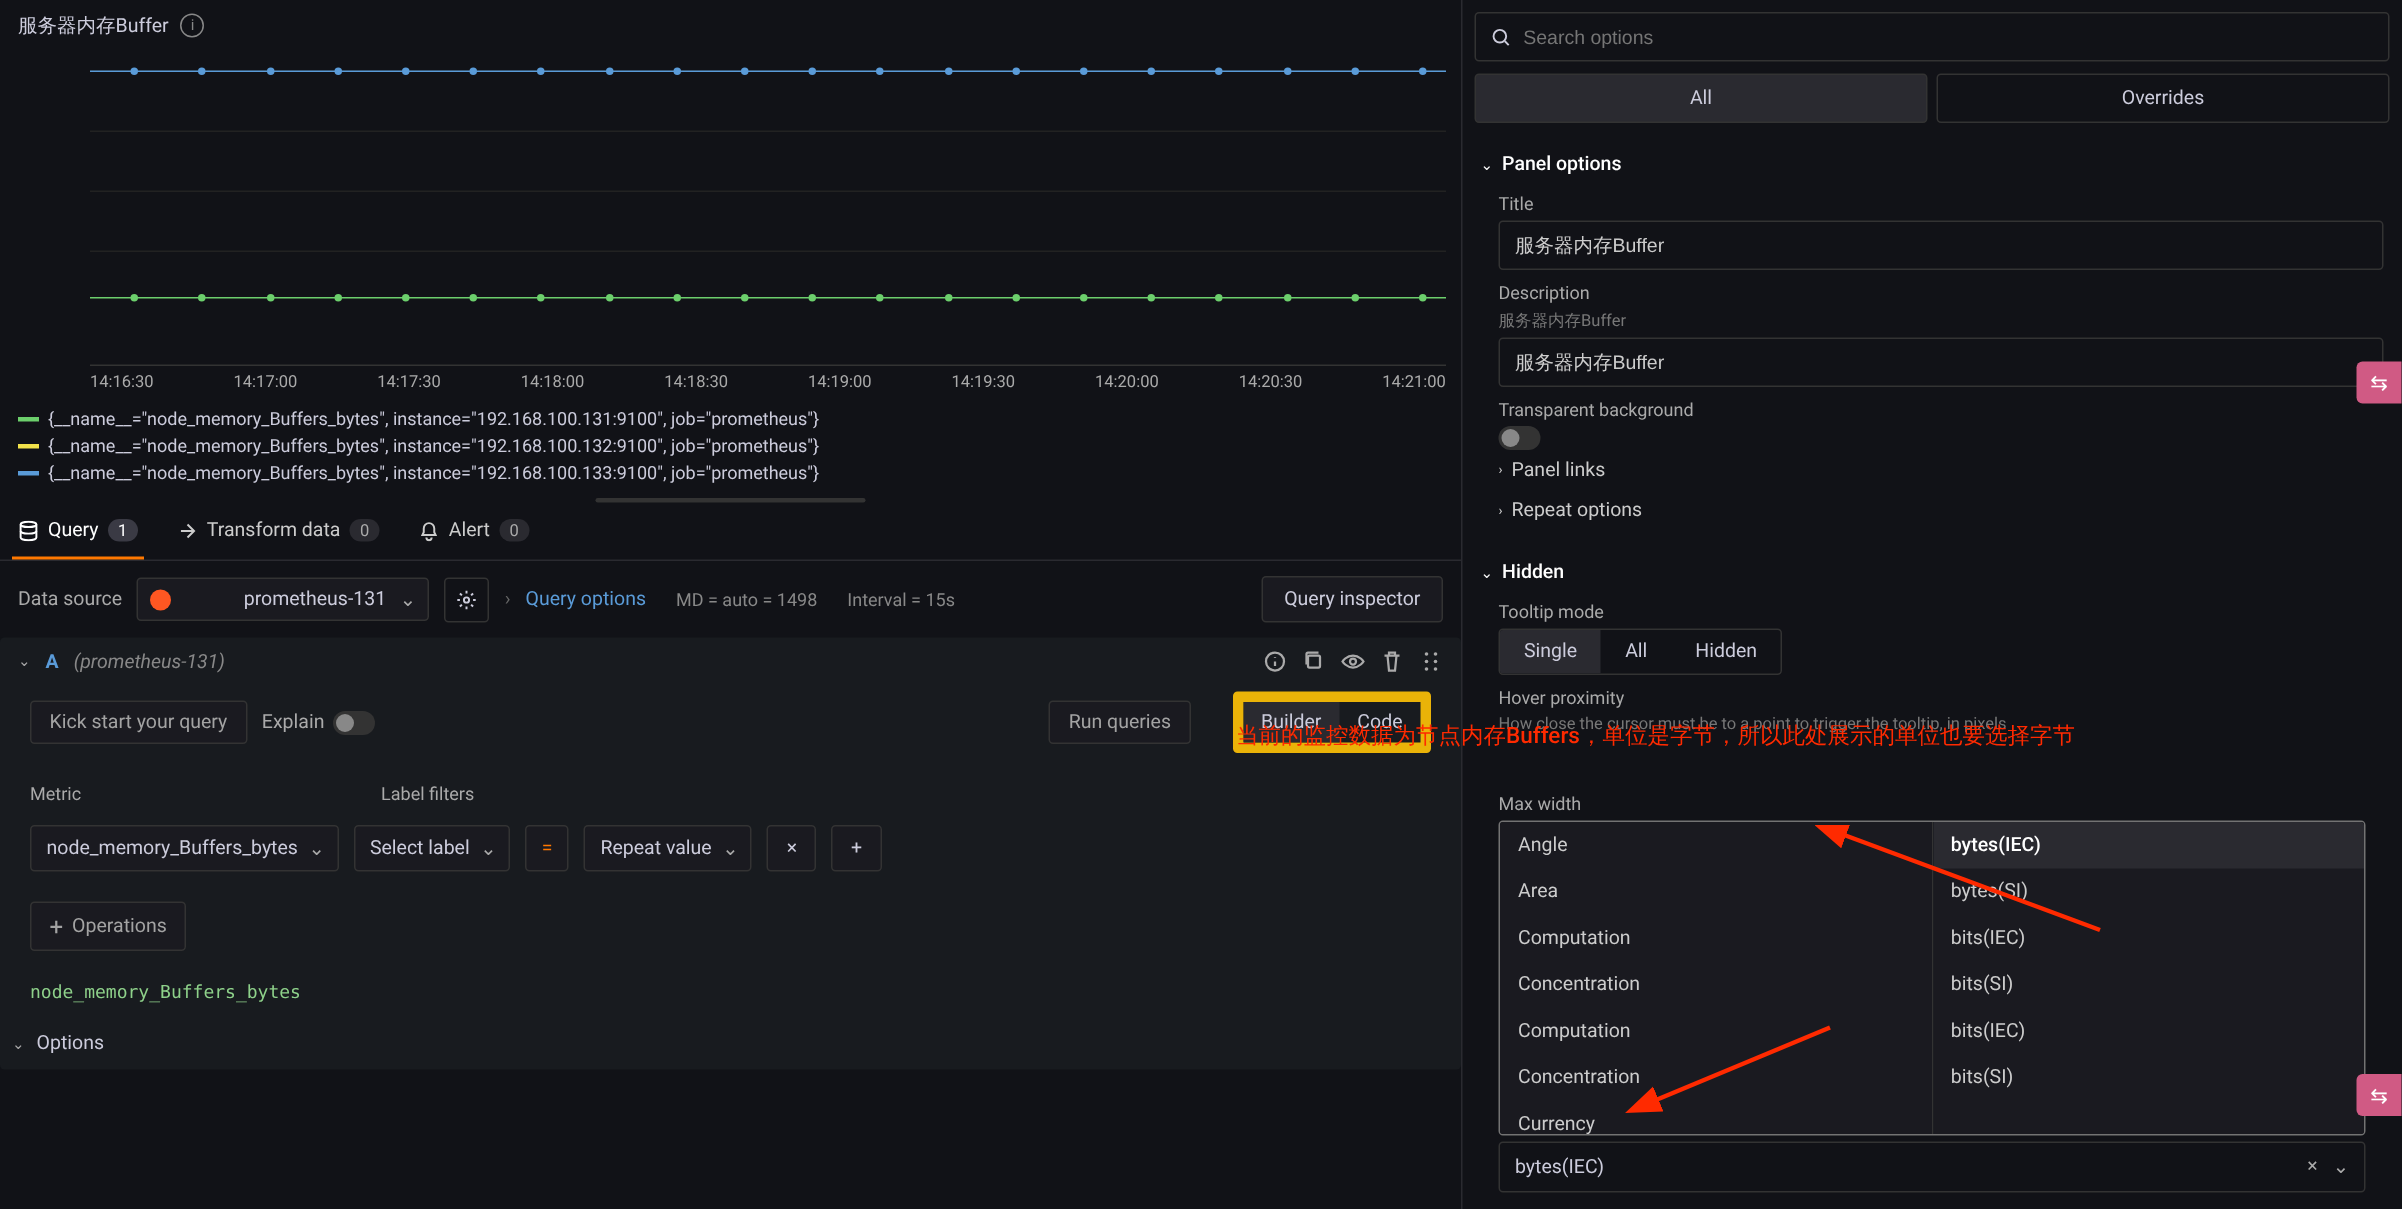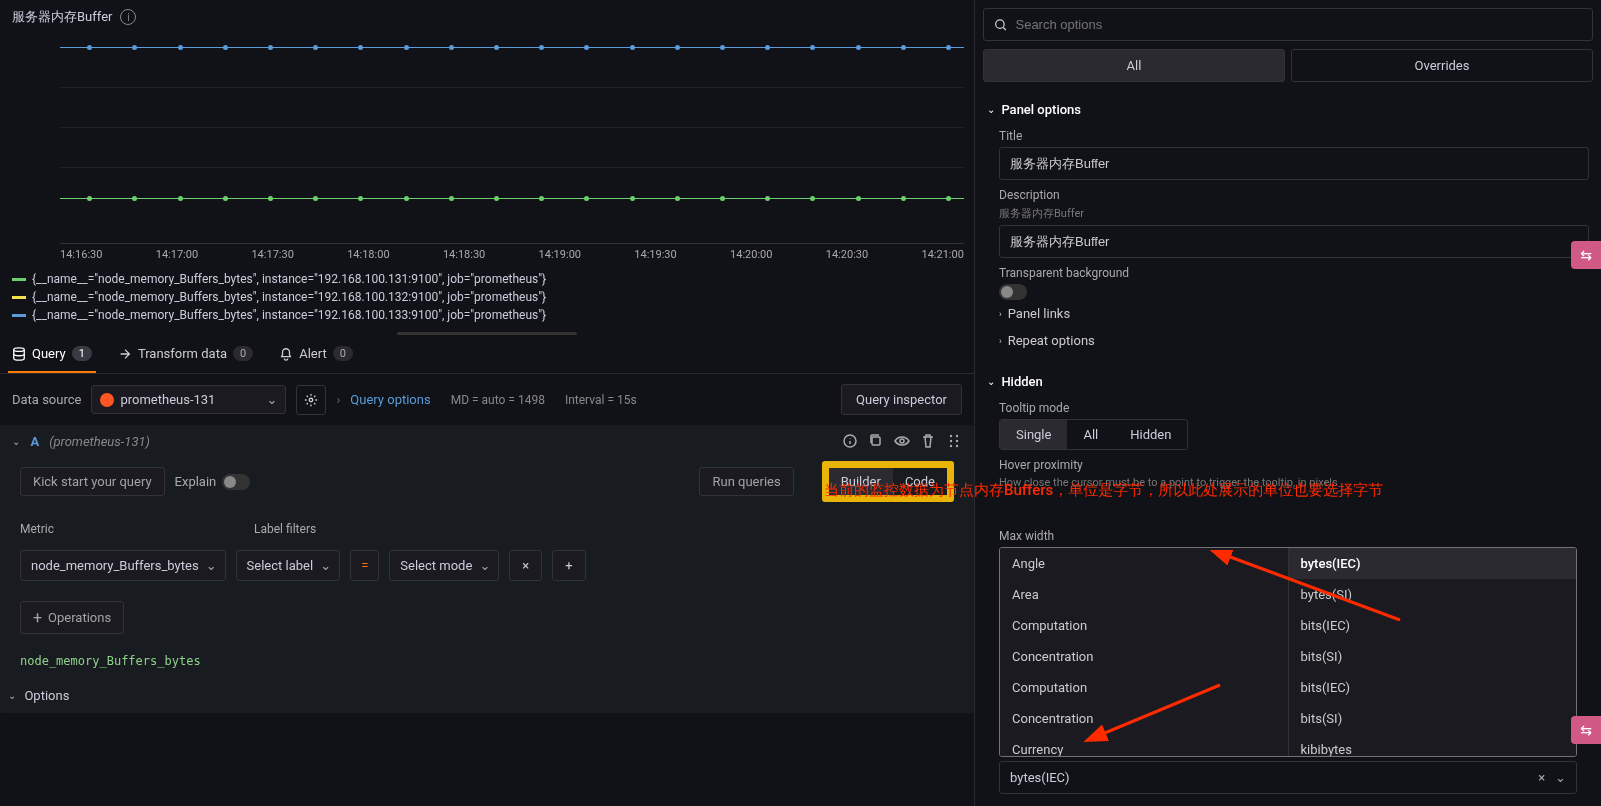--- a/index.html
+++ b/index.html
@@ -43,21 +43,21 @@
 .tabs { display: flex; border-bottom: 1px solid #2a2a30; background: #111217; padding: 0 8px; gap: 18px; align-items: center; }
 .tab { display: flex; align-items: center; gap: 6px; padding: 10px 4px; cursor: pointer; color: #ccc; font-size: 13px; border-bottom: 2px solid transparent; }
 .tab.active { border-bottom-color: #ff7800; color: #fff; }
 .badge { background: #2a2a30; color: #aaa; border-radius: 10px; padding: 1px 7px; font-size: 11px; }
 .tab.active .badge { background: #3a3a44; color: #fff; }
 .tab-icon { width: 14px; height: 14px; }
 
 
 .query-bar { display: flex; align-items: center; padding: 10px 12px; gap: 10px; background: #111217; }
 .ds-label { color: #aaa; }
-.ds-select { background: #1a1a20; border: 1px solid #333; border-radius: 3px; padding: 6px 28px 6px 8px; display: flex; align-items: center; gap: 6px; cursor: pointer; position: relative; min-width: 195px; }
+.ds-select { background: #1a1a20; border: 1px solid #333; border-radius: 3px; padding: 6px 28px 6px 8px; display: flex; align-items: center; gap: 6px; cursor: pointer; position: relative; min-width: 195px; justify-content: space-between; }
 .ds-select::after { content: "⌄"; position: absolute; right: 8px; color: #aaa; }
 .ds-icon { width: 14px; height: 14px; background: #ff5722; border-radius: 50%; }
 .circ-btn { width: 30px; height: 30px; border: 1px solid #333; border-radius: 3px; display: flex; align-items: center; justify-content: center; cursor: pointer; background: #111217; }
 .gt { color: #666; }
 .query-options-link { color: #5a9bd8; cursor: pointer; }
 .md-info { color: #888; font-size: 12px; margin-left: 10px; }
 .query-inspector-btn { margin-left: auto; background: #1a1a20; border: 1px solid #333; border-radius: 3px; padding: 7px 14px; cursor: pointer; }
 
 
 .query-row { background: #181b1f; border-radius: 3px; margin: 0 0 4px 0; }
@@ -324,21 +324,21 @@
 
     <div class="metric-section">
       <div class="metric-labels">
         <span class="metric-label">Metric</span>
         <span class="metric-label">Label filters</span>
       </div>
       <div class="metric-inputs">
         <div class="select-box" style="min-width:180px"><span>node_memory_Buffers_bytes</span></div>
         <div class="select-box"><span>Select label</span></div>
         <div class="eq-box">=</div>
-        <div class="select-box"><span>Select mode</span></div>
+        <div class="select-box"><span>Repeat value</span></div>
         <div class="del-box">×</div>
         <div class="add-box">+</div>
       </div>
     </div>
 
     <div class="btn operations-btn">
       <span class="ops-plus">+</span>
       <span>Operations</span>
     </div>
 
@@ -415,21 +415,20 @@
         <div class="unit-item">Currency</div>
 
       </div>
       <div class="unit-col">
         <div class="unit-item highlighted">bytes(IEC)</div>
         <div class="unit-item">bytes(SI)</div>
         <div class="unit-item">bits(IEC)</div>
         <div class="unit-item">bits(SI)</div>
         <div class="unit-item">bits(IEC)</div>
         <div class="unit-item">bits(SI)</div>
-        <div class="unit-item">kibibytes</div>
 
       </div>
     </div>
 
     <div class="bytes-iec-row">
       <span>bytes(IEC)</span>
       <div class="bir-actions">
         <span class="bir-x">×</span>
         <span class="bir-chev">⌄</span>
       </div>

